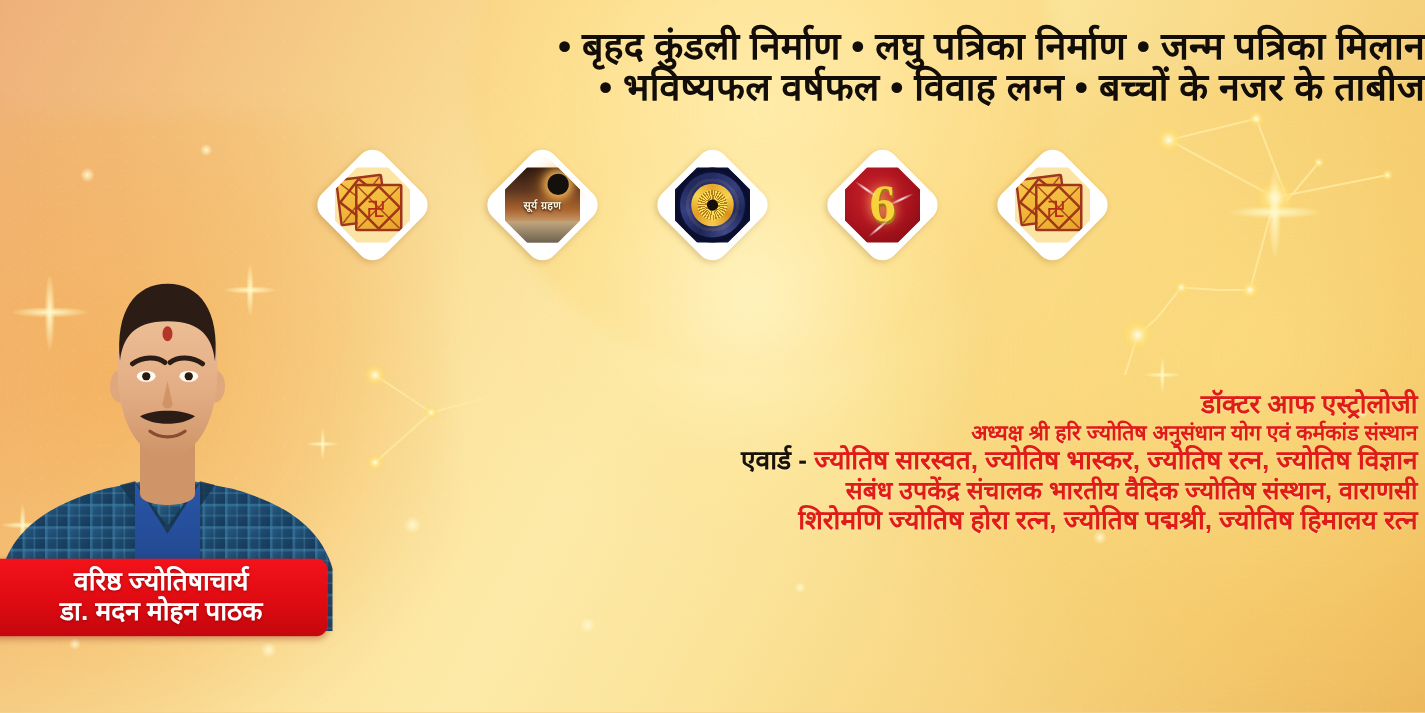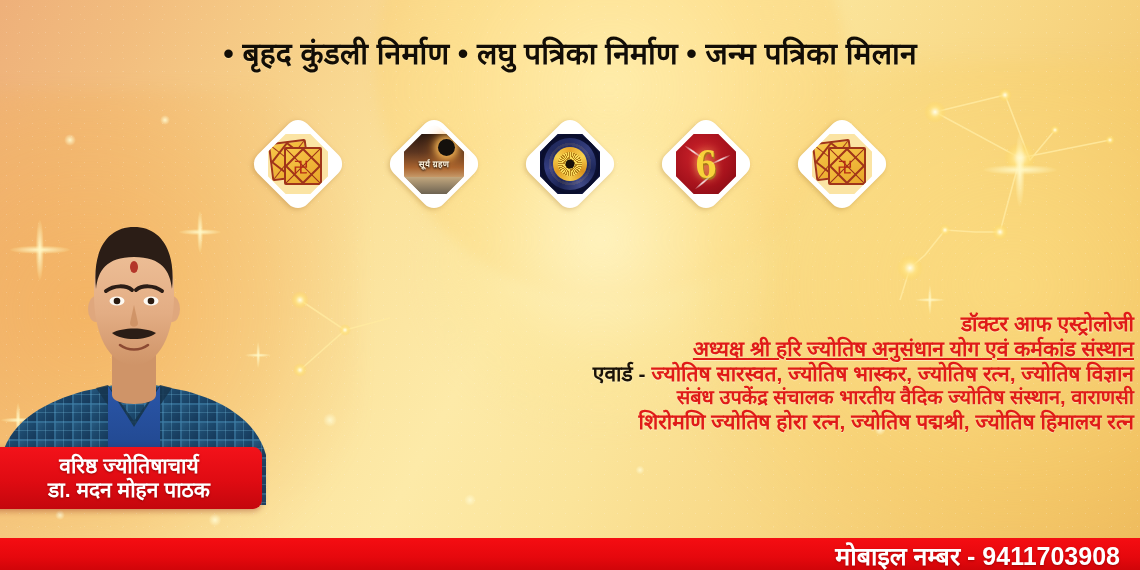--- a/index.html
+++ b/index.html
@@ -104,21 +104,21 @@
     background:radial-gradient(circle, rgba(255,248,205,.95), rgba(255,226,130,0) 70%);
     transform:translate(-50%,-50%);
     pointer-events:none;
   }
 
   
   .header {
     position:absolute; left:0; top:0; width:1140px; height:108px;
     z-index:6;
     display:flex; flex-direction:column;
-    align-items:center; justify-content:center;
+    align-items:flex-end; justify-content:center;
     gap:2px;
   }
   .hdr-line {
     font-family:"Liberation Sans", sans-serif;
     font-weight:bold;
     font-size:30px;
     line-height:1.05;
     color:#120d06;
     white-space:nowrap;
     letter-spacing:.2px;
@@ -288,21 +288,21 @@
   }
   .creds .c-line {
     font-weight:bold;
     white-space:nowrap;
     line-height:1.18;
     color:#e01b18;
     text-shadow:0 1px 1px rgba(255,250,220,.55);
     text-align:right;
   }
   .creds .c-line.l1 { font-size:21px; }
-  .creds .c-line.l2 { font-size:21px;text-decoration:underline; }
+  .creds .c-line.l2 { font-size:17px; }
   .creds .c-line.l3 { font-size:20px; }
   .creds .c-line.l4,
   .creds .c-line.l5 { font-size:21px; }
   .creds .award-label { color:#1a1208; }
 
   
   .bottom-bar {
     position:absolute; left:0; bottom:0; width:1140px; height:32px;
     background:linear-gradient(180deg,#f50d12 0%,#e6080d 60%,#d00509 100%);
     z-index:8;
@@ -377,20 +377,21 @@
   <div class="dot" style="left:330px; top:420px; width:14px; height:14px;"></div>
   <div class="dot" style="left:1090px;top:330px; width:9px;  height:9px;"></div>
   <div class="dot" style="left:880px; top:430px; width:11px; height:11px;"></div>
   <div class="dot" style="left:640px; top:470px; width:9px;  height:9px;"></div>
   <div class="dot" style="left:470px; top:500px; width:12px; height:12px;"></div>
   <div class="dot" style="left:215px; top:520px; width:13px; height:13px;"></div>
   <div class="dot" style="left:60px;  top:515px; width:10px; height:10px;"></div>
 
   <div class="header">
     <div class="hdr-line">• बृहद कुंडली निर्माण  • लघु पत्रिका निर्माण  • जन्म पत्रिका मिलान</div>
+    <div class="hdr-line">• भविष्यफल वर्षफल  • विवाह लग्न  • बच्चों के नजर के ताबीज</div>
   </div>
 
   <div class="icon-row">
 
     <div class="icon-wrap">
       <div class="diamond-frame"></div>
       <div class="diamond-inner">
         <div class="diamond-content" style="background:#fbe4a4;">
           <div class="kundali-art">
             <div class="sheet back">
@@ -545,17 +546,14 @@
     <div class="c-line l1">डॉक्टर आफ एस्ट्रोलोजी</div>
     <div class="c-line l2">अध्यक्ष श्री हरि ज्योतिष अनुसंधान योग एवं कर्मकांड संस्थान</div>
     <div class="c-line l4">
       <span class="award-label">एवार्ड -</span>
       <span>ज्योतिष सारस्वत, ज्योतिष भास्कर, ज्योतिष रत्न, ज्योतिष विज्ञान</span>
     </div>
     <div class="c-line l3">संबंध उपकेंद्र संचालक भारतीय वैदिक ज्योतिष संस्थान, वाराणसी</div>
     <div class="c-line l5">शिरोमणि ज्योतिष होरा रत्न, ज्योतिष पद्मश्री, ज्योतिष हिमालय रत्न</div>
   </div>
 
-  <div class="bottom-bar">
-    <div class="phone">मोबाइल नम्बर - 9411703908</div>
-  </div>
 
 </div>
 
 </body></html>

